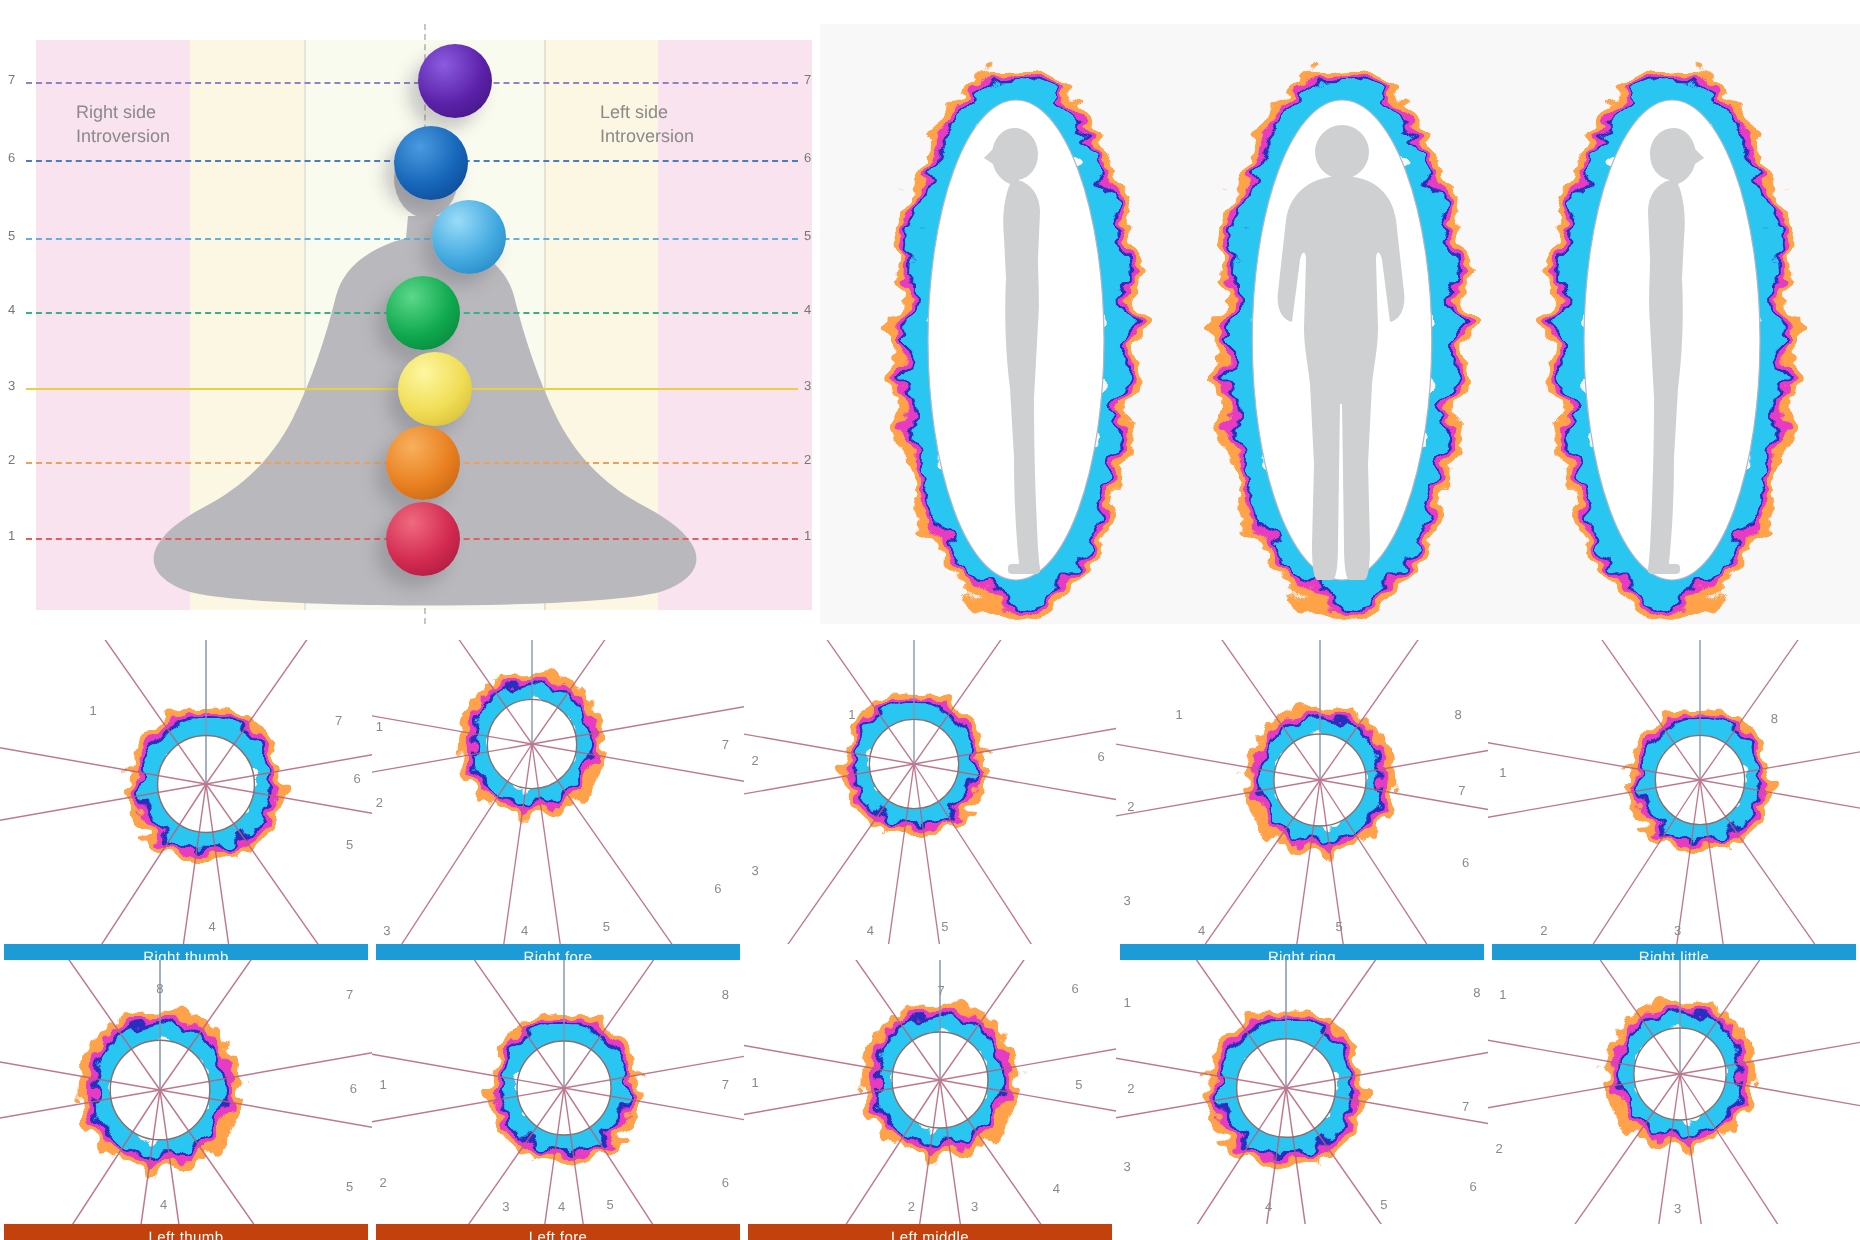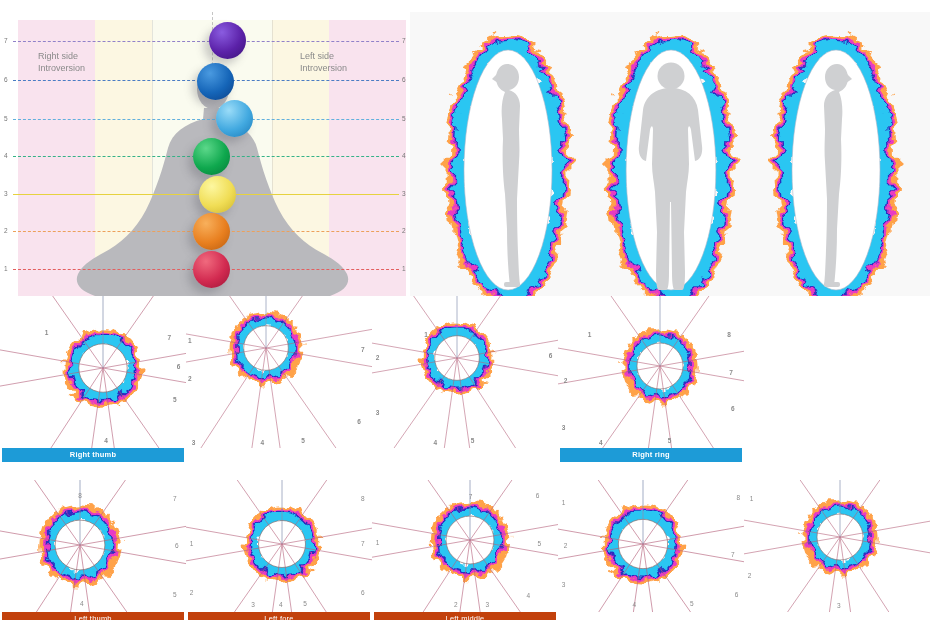--- a/index.html
+++ b/index.html
@@ -35,21 +35,21 @@
   .b4{left:193px;top:126px;background:radial-gradient(circle at 35% 28%,#5cd88a,#0fa84e 55%,#067a38);}
   .b3{left:199px;top:164px;background:radial-gradient(circle at 35% 28%,#fdf7a0,#f0dd55 55%,#cdb32a);}
   .b2{left:193px;top:201px;background:radial-gradient(circle at 35% 28%,#f8b05c,#e87f1f 55%,#b85c10);}
   .b1{left:193px;top:239px;background:radial-gradient(circle at 35% 28%,#f06a7e,#d22a50 55%,#9c1638);}
 
   
   .aura-panel{position:absolute;left:410px;top:0;width:520px;height:300px;background:#f8f8f8;}
 
   
   .finger-row{position:absolute;left:0;width:930px;background:#fff;}
-  .row1{top:284px;height:166px;font-weight:bold;}
+  .row1{top:308px;height:166px;}
   .row2{top:468px;height:146px;}
   .fcell{position:absolute;top:0;bottom:0;width:186px;}
   .fc0{left:0;} .fc1{left:186px;} .fc2{left:372px;} .fc3{left:558px;} .fc4{left:744px;}
   .fcontent{position:absolute;left:0;right:0;top:0;overflow:hidden;background:#fff;}
   .row1 .fcontent{height:152px;} .row2 .fcontent{height:132px;}
   .fsvg{position:absolute;left:0;top:0;}
   .sec{position:absolute;font-size:6.5px;color:#8a8a8a;transform:translate(-50%,-50%);}
   .fbar{position:absolute;left:2px;right:2px;height:14px;color:#fff;font-size:7.5px;
         line-height:14px;text-align:center;letter-spacing:.2px;}
   .row1 .fbar{top:152px;} .row2 .fbar{top:132px;}
@@ -253,20 +253,21 @@
           <use href="#fringB" transform="translate(80 52) scale(0.95)"></use>
         </svg>
         <span class="sec" style="left:2%;top:29%">1</span>
         <span class="sec" style="left:2%;top:54%">2</span>
         <span class="sec" style="left:95%;top:35%">7</span>
         <span class="sec" style="left:93%;top:82%">6</span>
         <span class="sec" style="left:4%;top:96%">3</span>
         <span class="sec" style="left:41%;top:96%">4</span>
         <span class="sec" style="left:63%;top:95%">5</span>
       </div>
+      <div class="fbar">Right fore</div>
     </div>
 
     <div class="fcell fc2">
       <div class="fcontent">
         <svg class="fsvg" width="186" height="152" viewBox="0 0 186 152">
           <use href="#fringA" transform="translate(85 62) scale(-0.95 0.95)"></use>
         </svg>
         <span class="sec" style="left:29%;top:25%">1</span>
         <span class="sec" style="left:3%;top:40%">2</span>
         <span class="sec" style="left:3%;top:76%">3</span>
@@ -286,20 +287,32 @@
         <span class="sec" style="left:4%;top:55%">2</span>
         <span class="sec" style="left:93%;top:50%">7</span>
         <span class="sec" style="left:3%;top:86%">3</span>
         <span class="sec" style="left:94%;top:74%">6</span>
         <span class="sec" style="left:23%;top:96%">4</span>
         <span class="sec" style="left:60%;top:95%">5</span>
       </div>
       <div class="fbar">Right ring</div>
     </div>
 
+    <div class="fcell fc4">
+      <div class="fcontent">
+        <svg class="fsvg" width="186" height="152" viewBox="0 0 186 152">
+          <use href="#fringA" transform="translate(106 70) scale(0.95)"></use>
+        </svg>
+        <span class="sec" style="left:4%;top:44%">1</span>
+        <span class="sec" style="left:77%;top:26%">8</span>
+        <span class="sec" style="left:15%;top:96%">2</span>
+        <span class="sec" style="left:51%;top:96%">3</span>
+      </div>
+      <div class="fbar">Right little</div>
+    </div>
   </section>
 
   <section class="finger-row row2 green">
 
     <div class="fcell fc0">
       <div class="fcontent">
         <svg class="fsvg" width="186" height="132" viewBox="0 0 186 132">
           <use href="#fringB" transform="translate(80 65) scale(1.06)"></use>
         </svg>
         <span class="sec" style="left:43%;top:11%">8</span>

